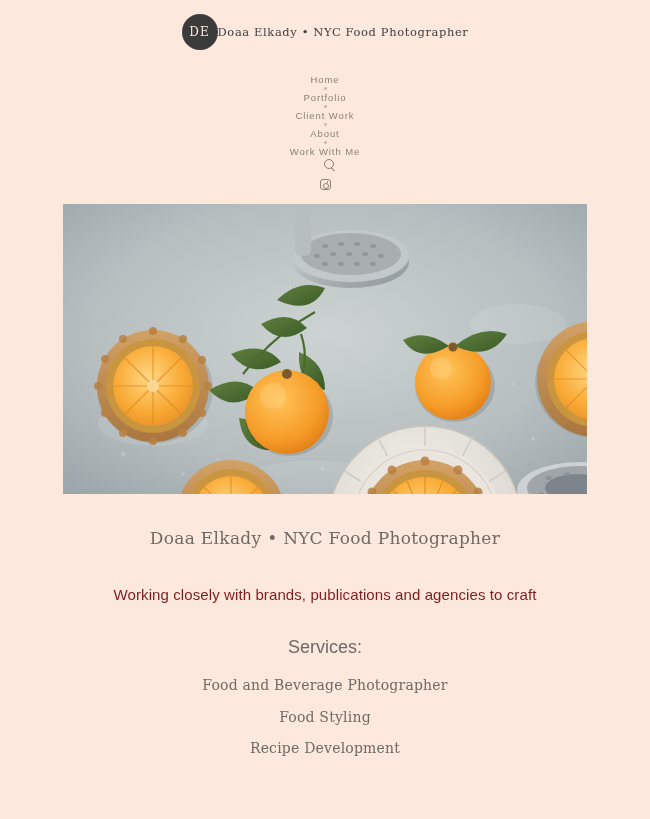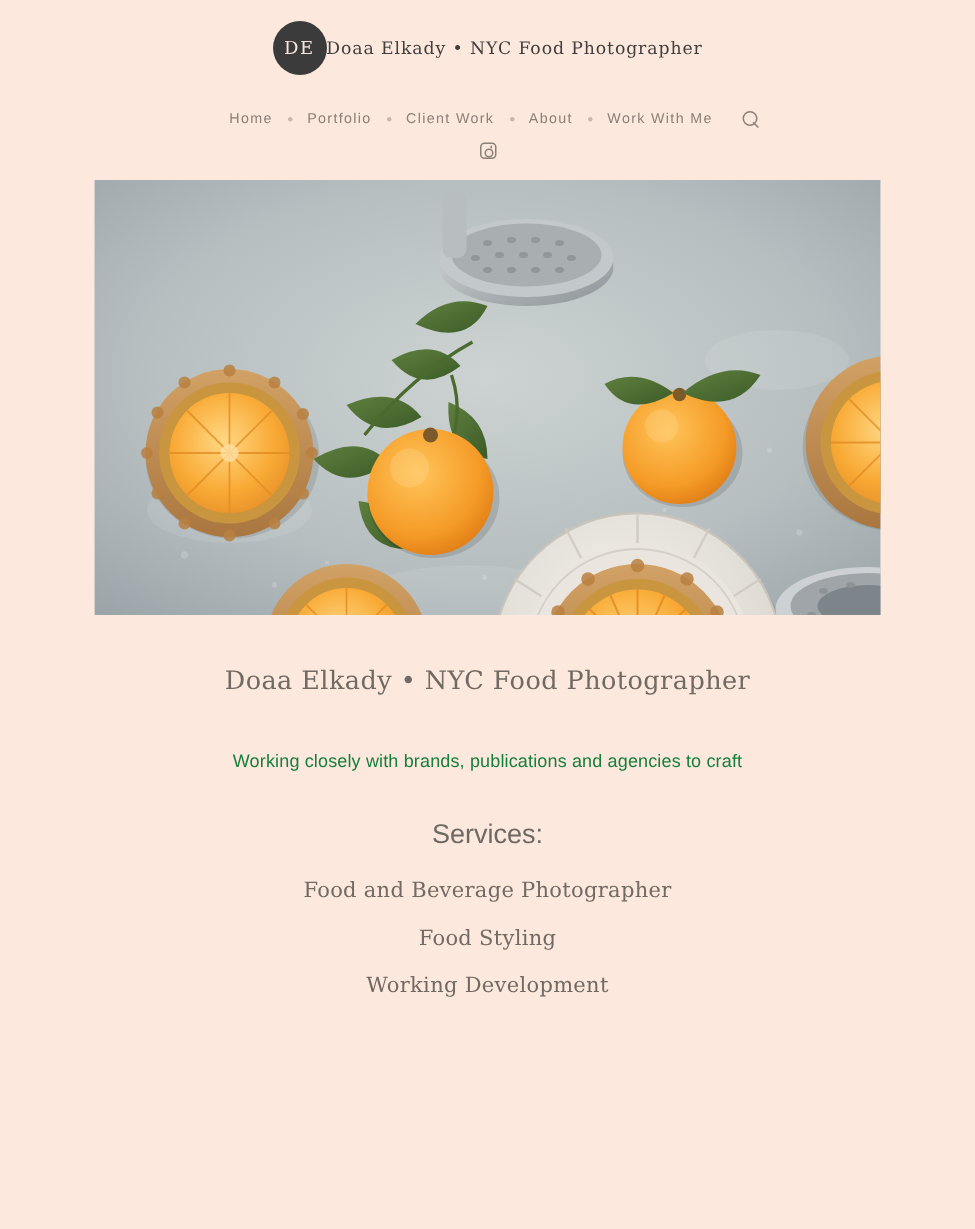--- a/index.html
+++ b/index.html
@@ -46,20 +46,21 @@
     white-space: nowrap;
   }
 
   
   .nav-wrap {
     margin-top: 22px;
     display: flex;
     align-items: center;
     justify-content: center;
     gap: 0;
+    flex-direction: column;
   }
   .nav-item {
     font-size: 9.5px;
     letter-spacing: 0.9px;
     color: #8a8178;
     padding: 2px 10px;
     white-space: nowrap;
     text-decoration: none;
   }
   .nav-sep {
@@ -141,23 +142,23 @@
   }
   .headline {
     margin-top: 34px;
     font-family: "DejaVu Serif", serif;
     font-size: 17px;
     color: #6f6a63;
     letter-spacing: 0.3px;
   }
   .intro {
     margin-top: 30px;
-    font-size: 12px;
+    font-size: 15px;
     line-height: 2.2;
-    color: #15803d;
+    color: #7f1d1d;
     letter-spacing: 0.1px;
   }
   .services-title {
     margin-top: 26px;
     font-size: 18px;
     color: #6d6a66;
   }
   .services-list {
     margin-top: 12px;
     list-style: none;
@@ -428,15 +429,15 @@
 
   <div class="intro">
     <div>Working closely with brands, publications and agencies to craft</div>
   </div>
 
   <div class="services-title">Services:</div>
 
   <ul class="services-list">
     <li>Food and Beverage Photographer</li>
     <li>Food Styling</li>
-    <li>Working Development</li>
+    <li>Recipe Development</li>
   </ul>
 </div>
 
 </body></html>

